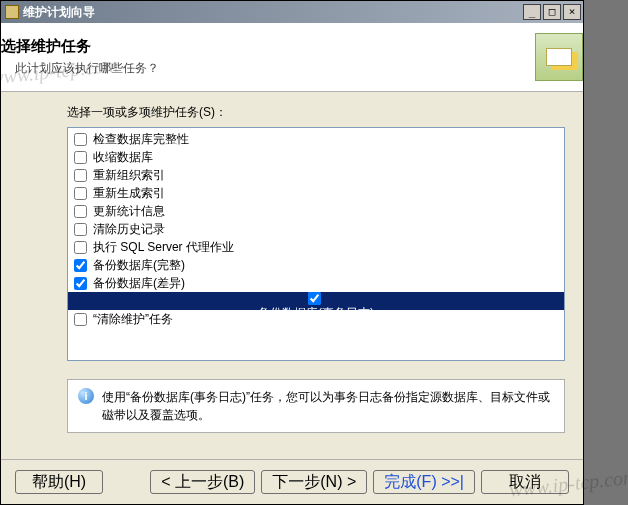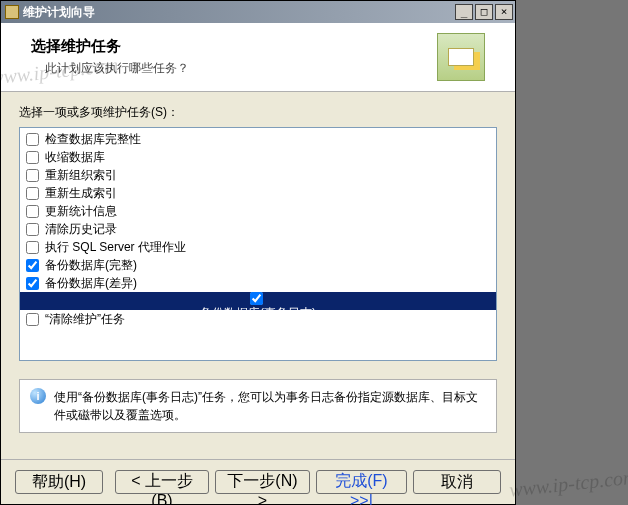--- a/index.html
+++ b/index.html
@@ -6,21 +6,21 @@
   body {
     margin: 0;
     font-family: "Microsoft YaHei", SimSun, Tahoma, sans-serif;
     font-size: 12px;
     background: #767676;
     width: 628px;
     height: 505px;
     overflow: hidden;
   }
   .window {
-    width: 516px;
+    width: 584px;
     height: 505px;
     background: #ece9d8;
     border: 1px solid #000;
     display: flex;
     flex-direction: column;
   }
   .titlebar {
     height: 22px;
     background: linear-gradient(to right, #6e7b8b, #a8b2bf);
     display: flex;
@@ -43,42 +43,42 @@
     font-family: monospace;
     font-size: 11px;
     line-height: 14px;
     text-align: center;
     color: #000;
     cursor: pointer;
   }
   .header {
     background: #fff;
     border-bottom: 1px solid #b0b0b0;
-    padding: 10px 30px;
+    padding: 10px 0;
     display: flex;
     align-items: center;
   }
   .header-text { flex: 1; }
   .header h1 { margin: 0 0 4px 0; font-size: 15px; font-weight: bold; }
   .header .subtitle { margin: 0 0 0 14px; color: #444; }
   .header-icon {
     width: 48px; height: 48px;
     background: linear-gradient(#d9e8c0,#b7cf86);
     border: 1px solid #8aa657;
     display: flex; align-items: center; justify-content: center;
   }
   .header-icon-inner {
     width: 26px; height: 18px;
     background: #fff; border: 1px solid #b7a84e;
     box-shadow: 6px 4px 0 #f4cf4e;
   }
   .body {
     flex: 1;
     padding: 12px 18px 6px 18px;
-    display: flex; flex-direction: column;
+    display: flex; flex-direction: column; margin-left: 48px;
   }
   .list-label { margin-bottom: 6px; }
   .task-list {
     background: #fff;
     border: 1px solid #7f9db9;
     height: 234px;
     overflow: auto;
     padding: 2px 0;
   }
   .task-row {

